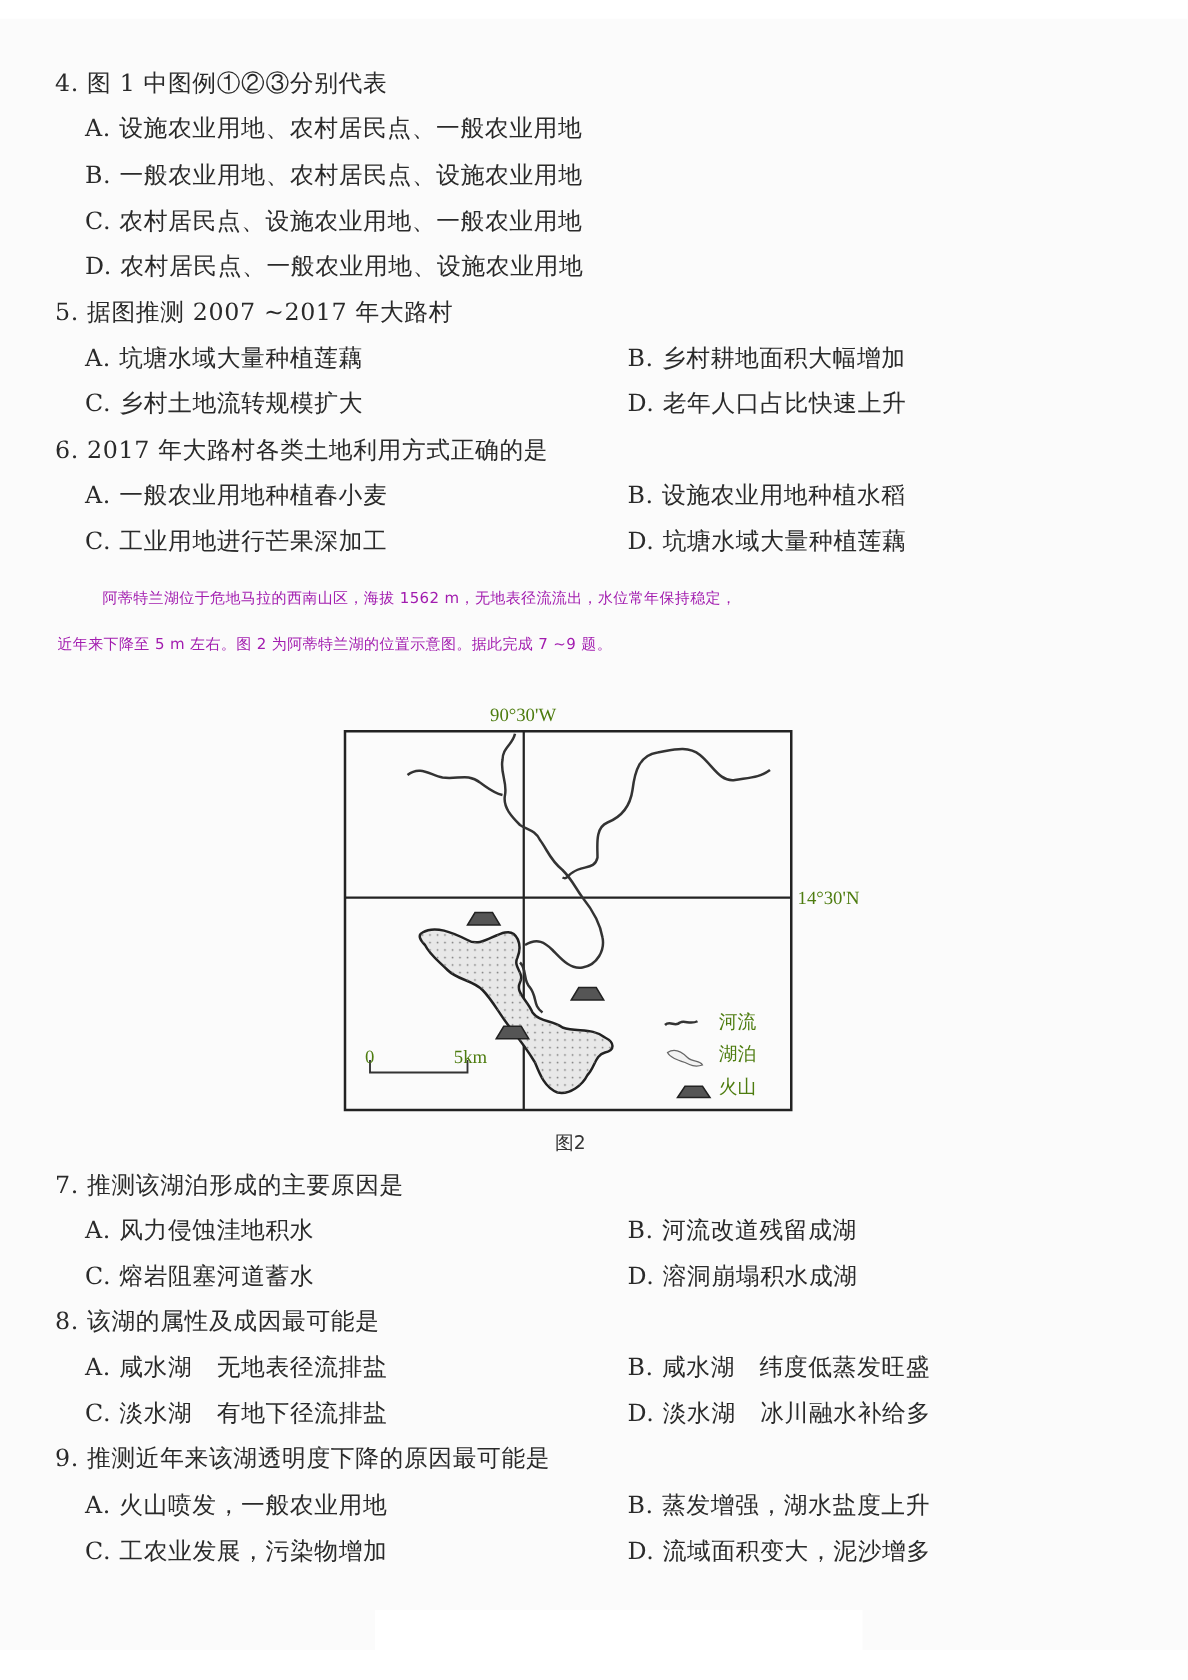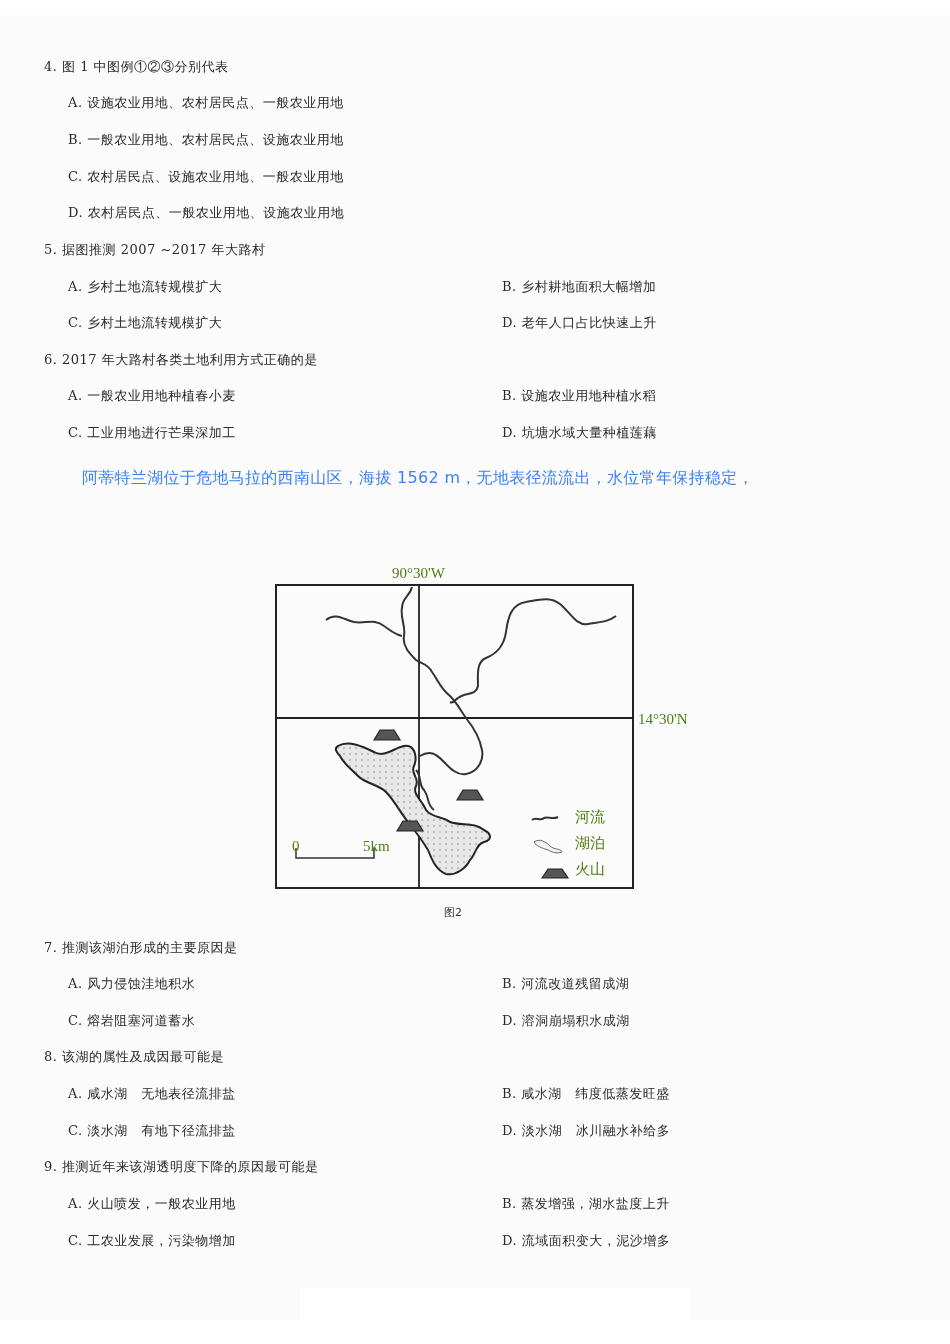--- a/index.html
+++ b/index.html
@@ -15,77 +15,78 @@
       position: absolute;
       left: 0; top: 15px;
       width: 950px; height: 1305px;
       background: #fbfbfb;
     }
     .bottom-patch {
       position: absolute; left: 300px; top: 1288px; width: 390px; height: 32px; background: #ffffff;
     }
     .line {
       position: absolute;
-      font-size: 13px;
+      font-size: 19px;
       line-height: 24px;
       white-space: nowrap;
       letter-spacing: 0.5px;
     }
     .stem { left: 44px; }
     .opt  { left: 68px; }
     .opt2 { left: 502px; }
     .para {
       position: absolute;
       left: 46px;
       width: 880px;
-      font-size: 16px;
+      font-size: 12px;
       line-height: 36.5px;
       letter-spacing: 0.3px;
       text-align: justify;
-      color: #3b82f6;
+      color: #a21caf;
       font-family: "DejaVu Sans", "Liberation Sans", sans-serif;
     }
     .para .indent { display: inline-block; width: 36px; }
     .map-wrap { position: absolute; left: 270px; top: 560px; width: 450px; height: 370px; }
     .map-svg { position: absolute; left: 0; top: 0; }
     .map-label {
       position: absolute; font-size: 15px; line-height: 16px; color: #4d7c0f;
       font-family: "Liberation Serif", "DejaVu Serif", serif;
     }
     .fig-caption {
-      position: absolute; font-size: 11px; color: #333;
+      position: absolute; font-size: 15px; color: #333;
       font-family: "DejaVu Sans", "Liberation Sans", sans-serif;
     }
   </style>
 </head>
 <body>
 
 <div class="page"></div>
 <div class="bottom-patch"></div>
 
 <div class="line stem" style="top:55px">4. 图 1 中图例①②③分别代表</div>
 <div class="line opt" style="top:91px">A. 设施农业用地、农村居民点、一般农业用地</div>
 <div class="line opt" style="top:128px">B. 一般农业用地、农村居民点、设施农业用地</div>
 <div class="line opt" style="top:165px">C. 农村居民点、设施农业用地、一般农业用地</div>
 <div class="line opt" style="top:201px">D. 农村居民点、一般农业用地、设施农业用地</div>
 
 <div class="line stem" style="top:238px">5. 据图推测 2007 ~2017 年大路村</div>
-<div class="line opt" style="top:275px">A. 乡村土地流转规模扩大</div>
+<div class="line opt" style="top:275px">A. 坑塘水域大量种植莲藕</div>
 <div class="line opt2" style="top:275px">B. 乡村耕地面积大幅增加</div>
 <div class="line opt" style="top:311px">C. 乡村土地流转规模扩大</div>
 <div class="line opt2" style="top:311px">D. 老年人口占比快速上升</div>
 
 <div class="line stem" style="top:348px">6. 2017 年大路村各类土地利用方式正确的是</div>
 <div class="line opt" style="top:384px">A. 一般农业用地种植春小麦</div>
 <div class="line opt2" style="top:384px">B. 设施农业用地种植水稻</div>
 <div class="line opt" style="top:421px">C. 工业用地进行芒果深加工</div>
 <div class="line opt2" style="top:421px">D. 坑塘水域大量种植莲藕</div>
 
 <div class="para" style="top:460px">
   <div style="white-space:nowrap"><span class="indent"></span><span>阿蒂特兰湖位于危地马拉的西南山区，海拔 1562 m，无地表径流流出，水位常年保持稳定，</span></div>
+  <div style="white-space:nowrap"><span>近年来下降至 5 m 左右。图 2 为阿蒂特兰湖的位置示意图。据此完成 7 ~9 题。</span></div>
 </div>
 
 <div class="map-wrap">
   <span class="map-label" style="left:122px; top:5px;">90°30'W</span>
   <span class="map-label" style="left:368px; top:151px;">14°30'N</span>
 
   <svg class="map-svg" width="450" height="370" viewBox="0 0 450 370">
 
     <rect x="6" y="25" width="357" height="303" fill="none" stroke="#222" stroke-width="2"></rect>
 

